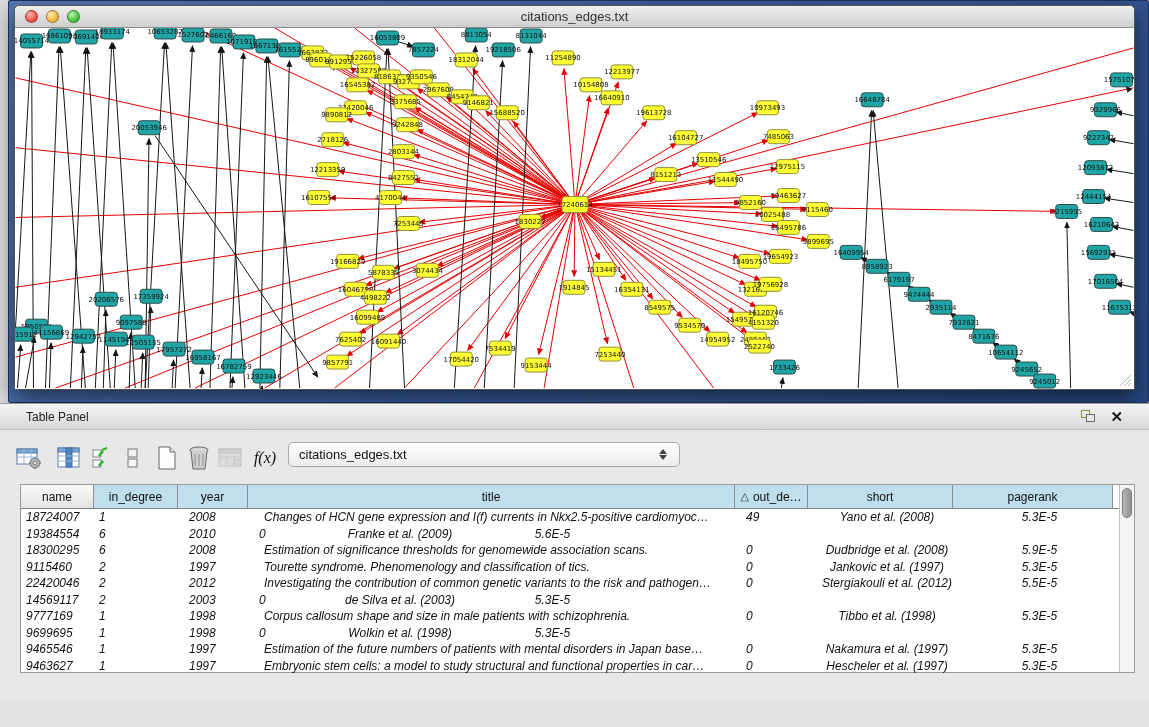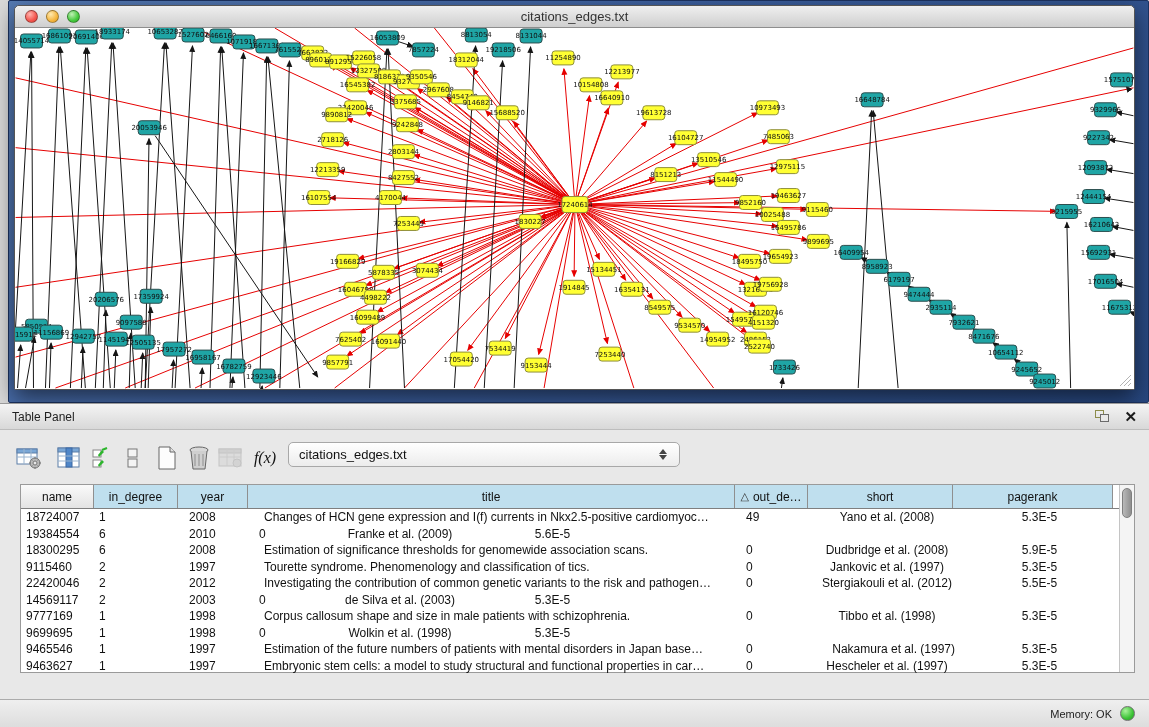--- a/index.html
+++ b/index.html
@@ -24,21 +24,21 @@
   .light { width:13px; height:13px; border-radius:50%; border:1px solid rgba(0,0,0,.35); }
   .light.red   { background:radial-gradient(circle at 35% 30%, #ffb3ad, #f4564e 60%, #d2403a); }
   .light.yellow{ background:radial-gradient(circle at 35% 30%, #ffe9b0, #f5b63f 60%, #d99b27); }
   .light.green { background:radial-gradient(circle at 35% 30%, #c0f0b5, #46ca3d 60%, #2ea32a); }
   #net-canvas { position:relative; width:1119px; height:361px; background:#fff; overflow:hidden; }
 
   
   #table-panel { position:absolute; left:0; top:403px; width:1149px; height:296px; background:#e8e8e8; }
   #panel-header { position:relative; height:27px; background:linear-gradient(#f4f4f4,#d8d8d8);
     border-top:1px solid #9a9a9a; border-bottom:1px solid #bdbdbd;
-    display:flex; align-items:center; padding:0 12px;text-align:right; }
+    display:flex; align-items:center; padding:0 26px;text-align:right; }
   #panel-header .ph-title { font-size:12px; color:#222; }
   #panel-header .ph-actions { margin-left:auto; display:flex; align-items:center; gap:14px; }
   .float-ic { position:relative; width:15px; height:13px; }
   .float-ic .sq1 { position:absolute; left:0; top:0; width:9px; height:8px; border:1.5px solid #8c8c4a; background:transparent; }
   .float-ic .sq2 { position:absolute; left:5px; top:4px; width:9px; height:8px; border:1.5px solid #6b6b6b; background:#e8e8e8; }
   .close-ic { font-size:15px; font-weight:bold; color:#1a1a1a; line-height:13px; cursor:default; }
 
   #toolbar { position:relative; height:54px; }
   .tb-btn { position:absolute; top:13px; width:30px; height:30px; display:flex; align-items:center; justify-content:center; }
   .tb-btn svg { display:block; }
@@ -51,21 +51,21 @@
   #table-select .arrows .up { border-bottom:5px solid #444; }
   #table-select .arrows .dn { border-top:5px solid #444; }
 
   #table-wrap { position:absolute; left:20px; top:81px; width:1115px; height:189px;
     background:#fff; border:1px solid #9a9a9a; }
   #thead { display:flex; height:24px; border-bottom:1px solid #7f7f7f; }
   .th { flex:none; display:flex; align-items:center; justify-content:center; font-size:12px; color:#111;
     border-right:1px solid #8f8f8f; background:#bfdfee; overflow:hidden; white-space:nowrap; }
   .th.plain { background:linear-gradient(#fafafa,#e3e3e3); }
   .th .sortg { color:#333; margin-right:4px; font-size:11px; }
-  #tbody { position:relative; }
+  #tbody { position:relative;font-style:italic; }
   .tr { display:flex; height:16.5px; }
   .td { flex:none; font-size:12px; color:#111; white-space:nowrap; overflow:hidden;
     padding:1px 4px 0 5px; }
   .td.c { text-align:center; }
   .td.t { padding-left:10px; }
   #vscroll { position:absolute; right:0px; top:0px; width:15px; height:187px; background:#f4f4f4;
     border-left:1px solid #c4c4c4; }
   #vscroll .thumb { position:absolute; left:2px; top:3px; width:10px; height:30px; border-radius:6px;
     background:linear-gradient(90deg,#b9b9b9,#8f8f8f); border:1px solid #7e7e7e; }
 
@@ -944,38 +944,34 @@
             <div class="td" style="width: 73px;">0</div>
             <div class="td c" style="width: 145px;">Wolkin et al. (1998)</div>
             <div class="td c" style="width: 160px;">5.3E-5</div>
           </div>
           <div class="tr">
             <div class="td" style="width: 73px;">9465546</div>
             <div class="td" style="width: 90px;">1</div>
             <div class="td" style="width: 70px;">1997</div>
             <div class="td t" style="width: 487px;">Estimation of the future numbers of patients with mental disorders in Japan base…</div>
             <div class="td" style="width: 73px;">0</div>
-            <div class="td c" style="width: 145px; text-align: right;">Nakamura et al. (1997)</div>
+            <div class="td c" style="width: 145px;">Nakamura et al. (1997)</div>
             <div class="td c" style="width: 160px;">5.3E-5</div>
           </div>
           <div class="tr">
             <div class="td" style="width: 73px;">9463627</div>
             <div class="td" style="width: 90px;">1</div>
             <div class="td" style="width: 70px;">1997</div>
             <div class="td t" style="width: 487px;">Embryonic stem cells: a model to study structural and functional properties in car…</div>
             <div class="td" style="width: 73px;">0</div>
             <div class="td c" style="width: 145px;">Hescheler et al. (1997)</div>
             <div class="td c" style="width: 160px;">5.3E-5</div>
           </div>
         </div>
       <div id="vscroll">
           <div class="thumb"></div>
         </div>
     </div>
 
   </div>
 
-  <div id="status-bar">
-    <span class="mem">Memory: OK</span>
-    <span class="mem-dot"></span>
-  </div>
 
 </div>
 
 </body></html>

